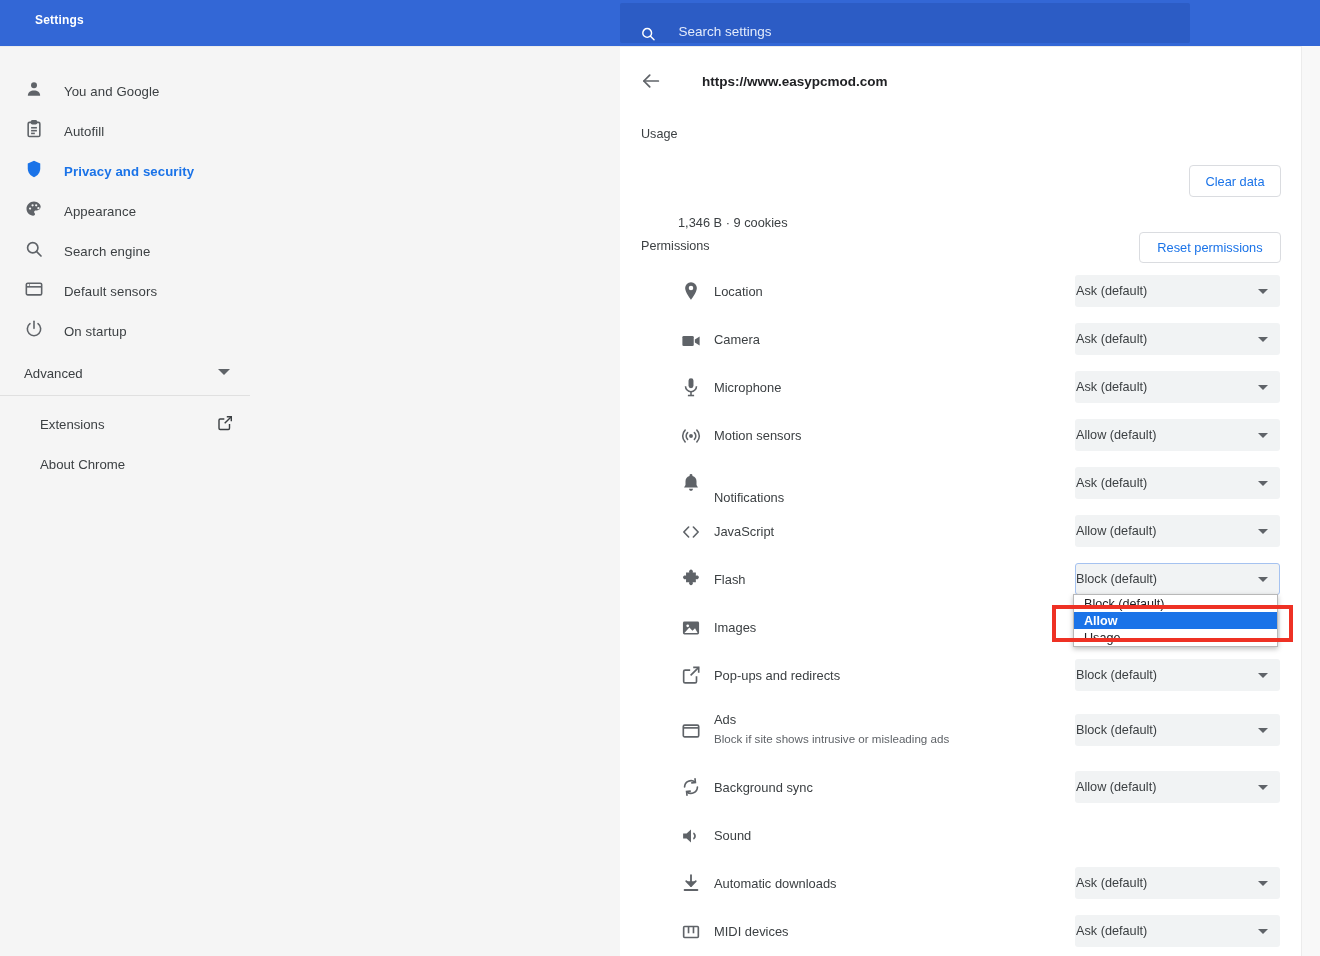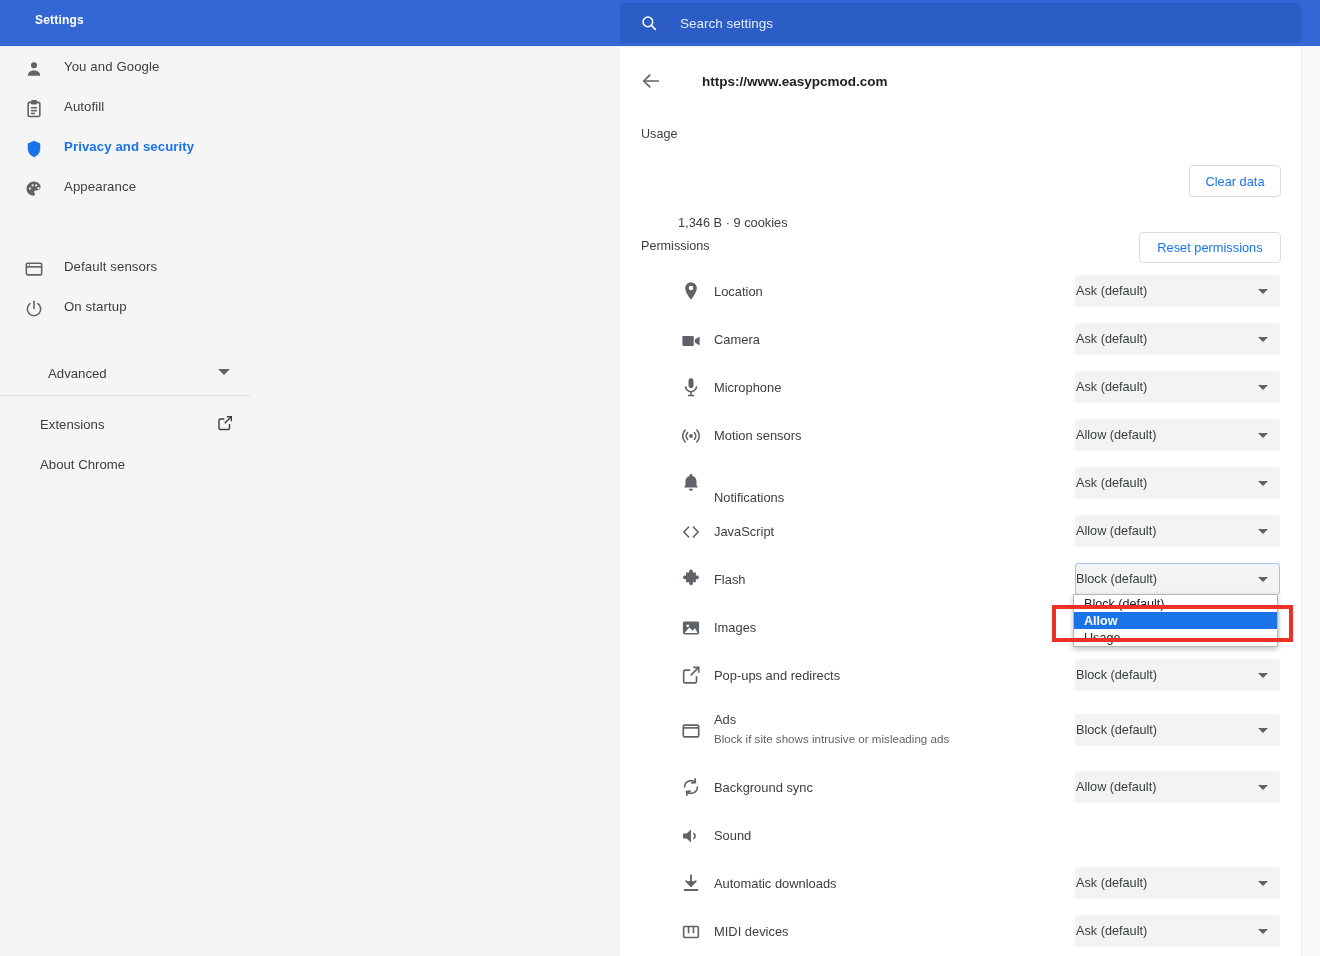--- a/index.html
+++ b/index.html
@@ -14,51 +14,51 @@
   
   .topbar {
     position: absolute; left: 0; top: 0; width: 1320px; height: 46px;
     background: #3367d6;
   }
   .topbar-title {
     position: absolute; left: 35px; top: 13px;
     font-size: 12px; font-weight: bold; color: #ffffff; letter-spacing: .2px;
   }
   .searchbox {
-    position: absolute; left: 620px; top: 3px; width: 681px; height: 40px;
+    position: absolute; left: 620px; top: 3px; width: 570px; height: 40px;
     background: #2c5cc5; border-radius: 2px;
-    display: flex; align-items: center;
+    display: flex; align-items: flex-end;
   }
   .searchbox .s-icon { margin-left: 20px; width: 18px; height: 18px; display:block; }
   .search-input {
     background: transparent; border: 0; outline: none;
     font-family: "Liberation Sans", sans-serif; font-size: 13.5px;
     color: #ffffff; margin-left: 22px; width: 560px; height: 24px;
   }
   .search-input::placeholder { color: #e3ebfb; opacity: 1; }
 
   
   .sidebar {
     position: absolute; left: 0; top: 46px; width: 620px; height: 910px;
     background: #f5f5f5; border-top: 1px solid #ececec;
   }
   .nav-item {
     position: absolute; left: 0; width: 250px; height: 40px;
-    display: flex; align-items: flex-start; cursor: pointer;
+    display: flex; align-items: flex-end; cursor: pointer;
   }
   .nav-ico { width: 20px; height: 20px; margin-left: 24px; display: block; color:#5f6368; }
   .nav-label {
     margin-left: 20px; font-size: 13.2px; color: #3c4043; letter-spacing: .1px;
   }
   .nav-item.active .nav-label { color: #1a73e8; font-weight: bold; }
   .nav-item.active .nav-ico { color: #1a73e8; }
 
   .adv-row {
     position: absolute; left: 0; top: 306px; width: 250px; height: 40px;
-    display: flex; align-items: center; cursor: pointer; padding-left: 24px;
+    display: flex; align-items: center; cursor: pointer;
   }
   .adv-label { margin-left: 24px; font-size: 13.2px; color: #3c4043; }
   .adv-caret { position:absolute; left: 218px; top: 16px; width: 0; height: 0;
     border-left: 6px solid transparent; border-right: 6px solid transparent;
     border-top: 6px solid #5f6368; }
   .side-divider {
     position: absolute; left: 0; top: 348px; width: 250px; height: 1px; background: #e0e0e0;
   }
   .foot-item {
     position: absolute; left: 0; width: 250px; height: 40px;
@@ -176,20 +176,27 @@
       <svg class="nav-ico" viewBox="0 0 24 24" fill="#5f6368">
         <path d="M12 3C7 3 3 6.9 3 11.8c0 4.9 4 8.2 8 8.2 1.3 0 2.2-.8 2.2-1.9 0-.6-.3-1-.6-1.4-.3-.4-.5-.7-.5-1.2 0-1 .9-1.8 2-1.8h1.3c3 0 4.6-2 4.6-4.6C20 6.4 16.4 3 12 3z"></path>
         <circle cx="7.3" cy="11.4" r="1.35" fill="#f5f5f5"></circle>
           <circle cx="10.3" cy="7.6" r="1.35" fill="#f5f5f5"></circle>
         <circle cx="14.6" cy="7.6" r="1.35" fill="#f5f5f5"></circle>
           <circle cx="17.3" cy="11" r="1.35" fill="#f5f5f5"></circle>
       </svg>
       <span class="nav-label">Appearance</span>
     </div>
 
+    <div class="nav-item" style="top:172px">
+      <svg class="nav-ico" viewBox="0 0 24 24" fill="none" stroke="#5f6368" stroke-width="2">
+        <circle cx="10.5" cy="10.5" r="6.2"></circle>
+          <line x1="15.2" y1="15.2" x2="20.4" y2="20.4" stroke-linecap="round"></line>
+      </svg>
+      <span class="nav-label">Search engine</span>
+    </div>
 
     <div class="nav-item" style="top:212px">
       <svg class="nav-ico" viewBox="0 0 24 24" fill="none" stroke="#5f6368" stroke-width="1.9">
         <rect x="2.8" y="5" width="18.4" height="14" rx="1.7"></rect>
           <line x1="2.8" y1="9.4" x2="21.2" y2="9.4"></line>
         <line x1="6" y1="7.2" x2="7" y2="7.2" stroke-width="1.6"></line>
       </svg>
       <span class="nav-label">Default sensors</span>
     </div>
 

